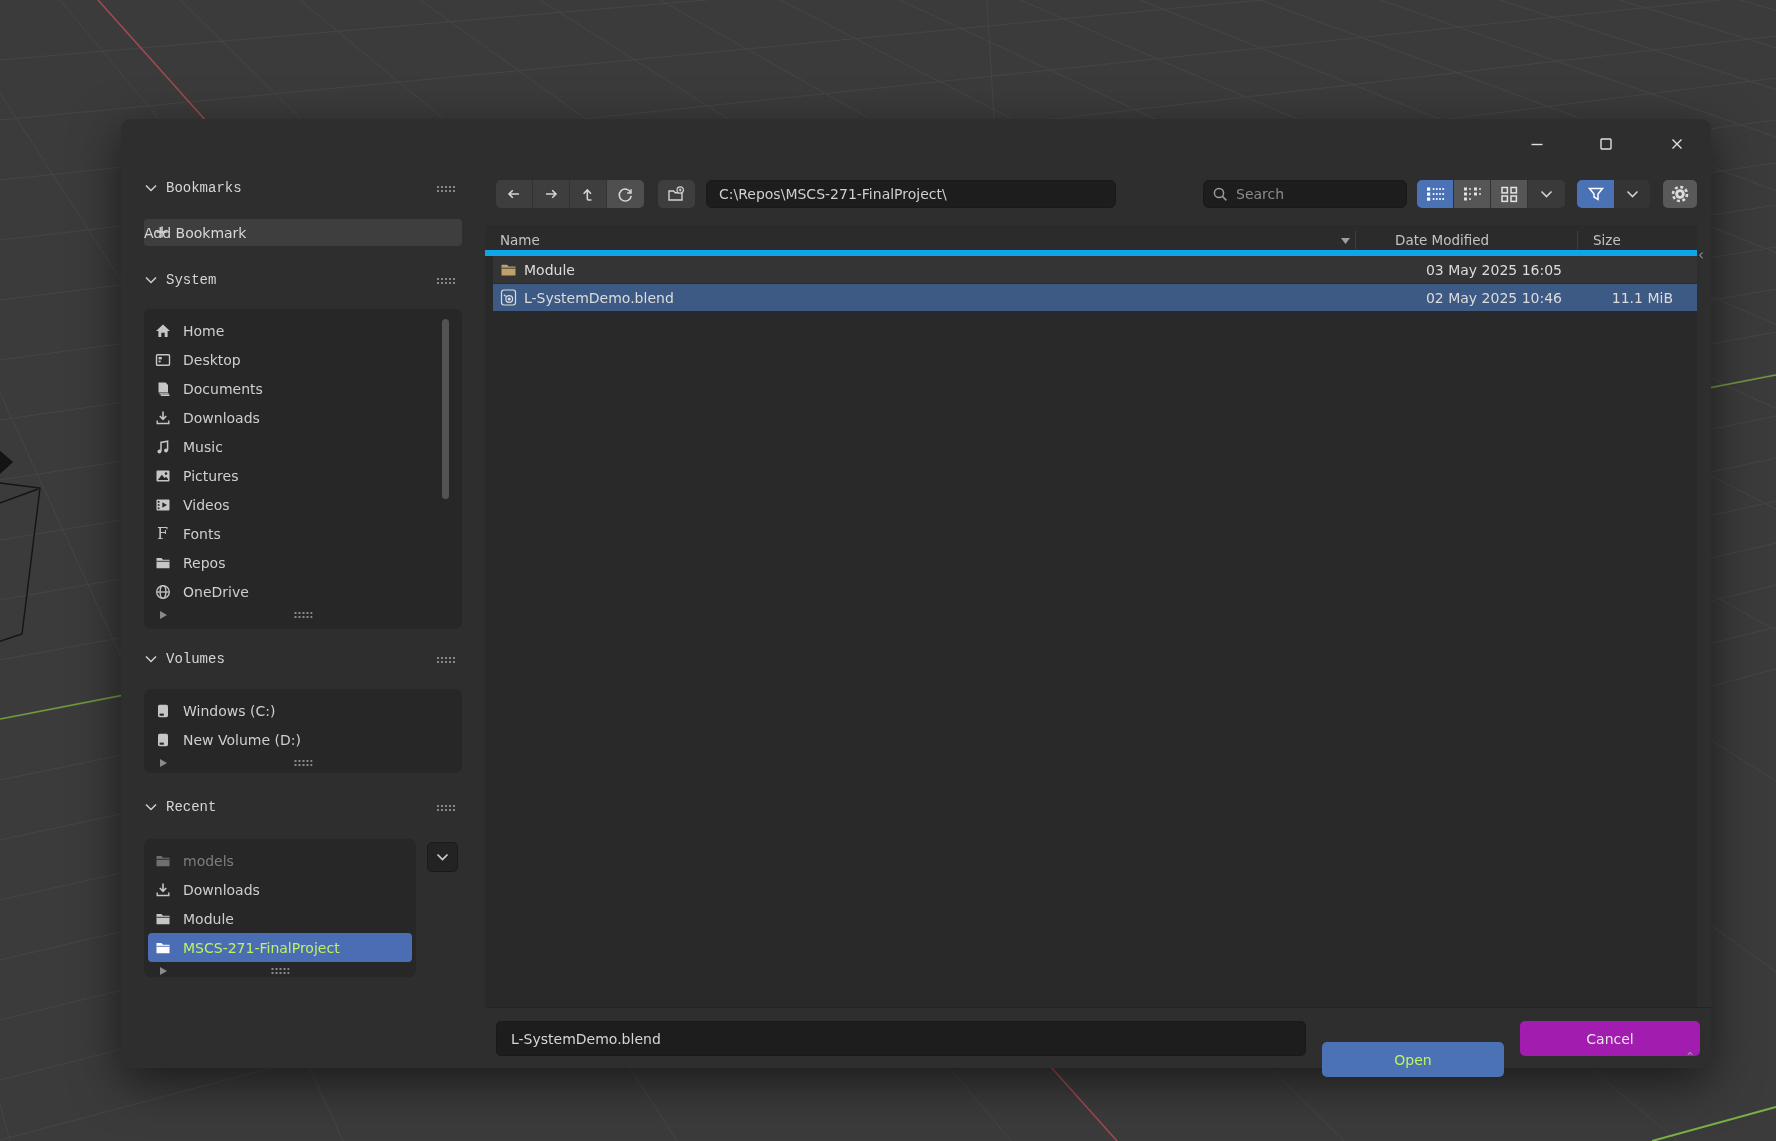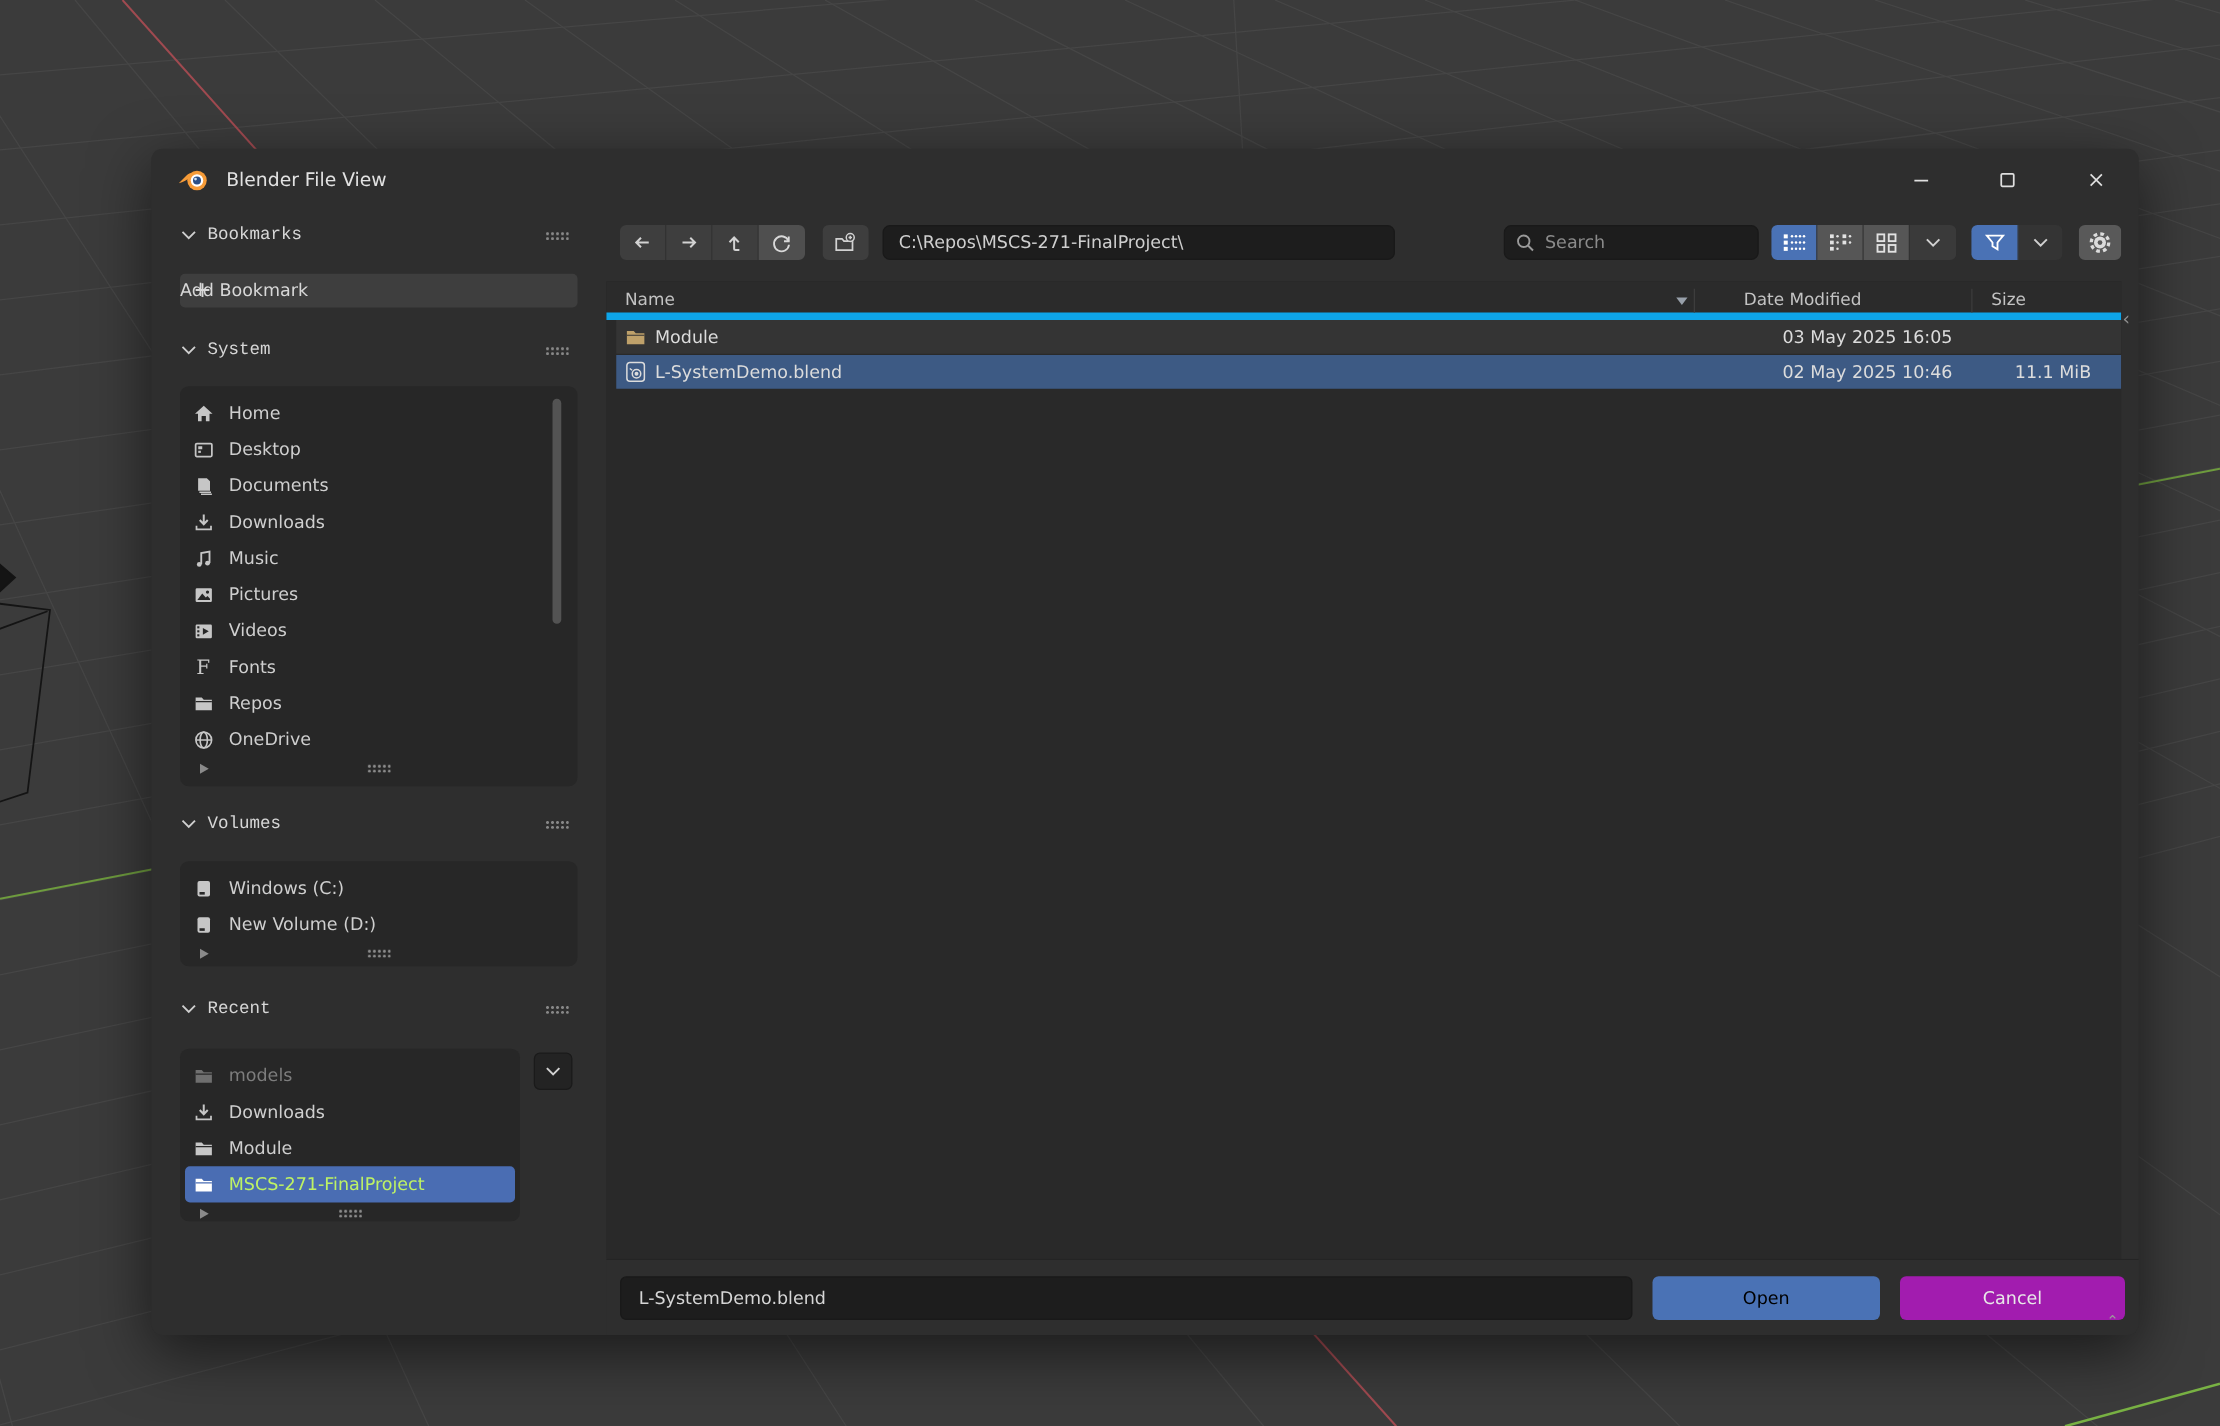--- a/index.html
+++ b/index.html
@@ -88,21 +88,21 @@
 
   
   .footerbar { position:absolute; left:364px; top:888px; width:1226px; height:61px;
                background:#2e2e2e; border-top:1px solid #242424; border-radius:0 0 9px 0; }
   .footerbar input { position:absolute; left:11px; top:13px; width:810px; height:35px;
                      background:#1d1d1d; border:1px solid #191919; border-radius:5px;
                      color:#d6d6d6; font-size:14px; padding:0 14px;
                      font-family:"DejaVu Sans", sans-serif; outline:none; }
   .btn { position:absolute; top:13px; height:35px; border-radius:5px; display:flex;
          align-items:center; justify-content:center; font-size:14px; }
-  .btn-open { left:837px; width:182px; background:#4a72b5; color:#000000; }
+  .btn-open { left:837px; width:182px; background:#4a72b5; color:#bef264;margin-top:21px; }
   .btn-cancel { left:1035px; width:180px; background:#a21caf; color:#e8e8e8; }
   .footer-chev { position:absolute; right:16px; bottom:4px; color:#9a9a9a; font-size:12px; }
 
   svg { display:block; }
 </style>
 </head>
 <body>
 
 <div class="stage">
 
@@ -152,32 +152,20 @@
     <line x1="1652" y1="1141" x2="1776" y2="1107" stroke="#79b244" stroke-width="2"></line>
     <g fill="none" stroke="#141414" stroke-width="1.4">
       <path d="M-8 482 L40 488 L22 634 L-8 644 Z"></path>
         <path d="M-8 506 L38 489"></path>
       <path d="M-2 450 L12 462 L-2 475 Z" fill="#141414"></path>
     </g>
   </svg>
 
   <div class="dialog">
 
-    <div class="titlebar">
-      <span>
-        <svg width="27" height="23" viewBox="0 0 27 23">
-          <path d="M1 13.5 C4.5 13 8 10.8 11 8.2 L14 5.6 C11.6 4.9 9 5.6 7.4 7.2 Z" fill="#f59b38"></path>
-          <circle cx="15.6" cy="11.4" r="7.8" fill="#f59b38"></circle>
-          <circle cx="15.6" cy="11.4" r="5" fill="#ffffff"></circle>
-          <circle cx="15.6" cy="11.4" r="3.2" fill="#2a4f87"></circle>
-          <circle cx="14.4" cy="10.2" r="1.1" fill="#d4e2f4"></circle>
-        </svg>
-      </span>
-      <span class="title-text">Blender File View</span>
-    </div>
     <div class="winbtn" style="left:1402px">
       <svg width="16" height="16">
           <line x1="2.5" y1="8.5" x2="13.5" y2="8.5" stroke="#e0e0e0" stroke-width="1.4"></line>
         </svg>
     </div>
     <div class="winbtn" style="left:1471px">
       <svg width="16" height="16">
           <rect x="3" y="3" width="10" height="10" rx="1" fill="none" stroke="#e0e0e0" stroke-width="1.4"></rect>
         </svg>
     </div>

